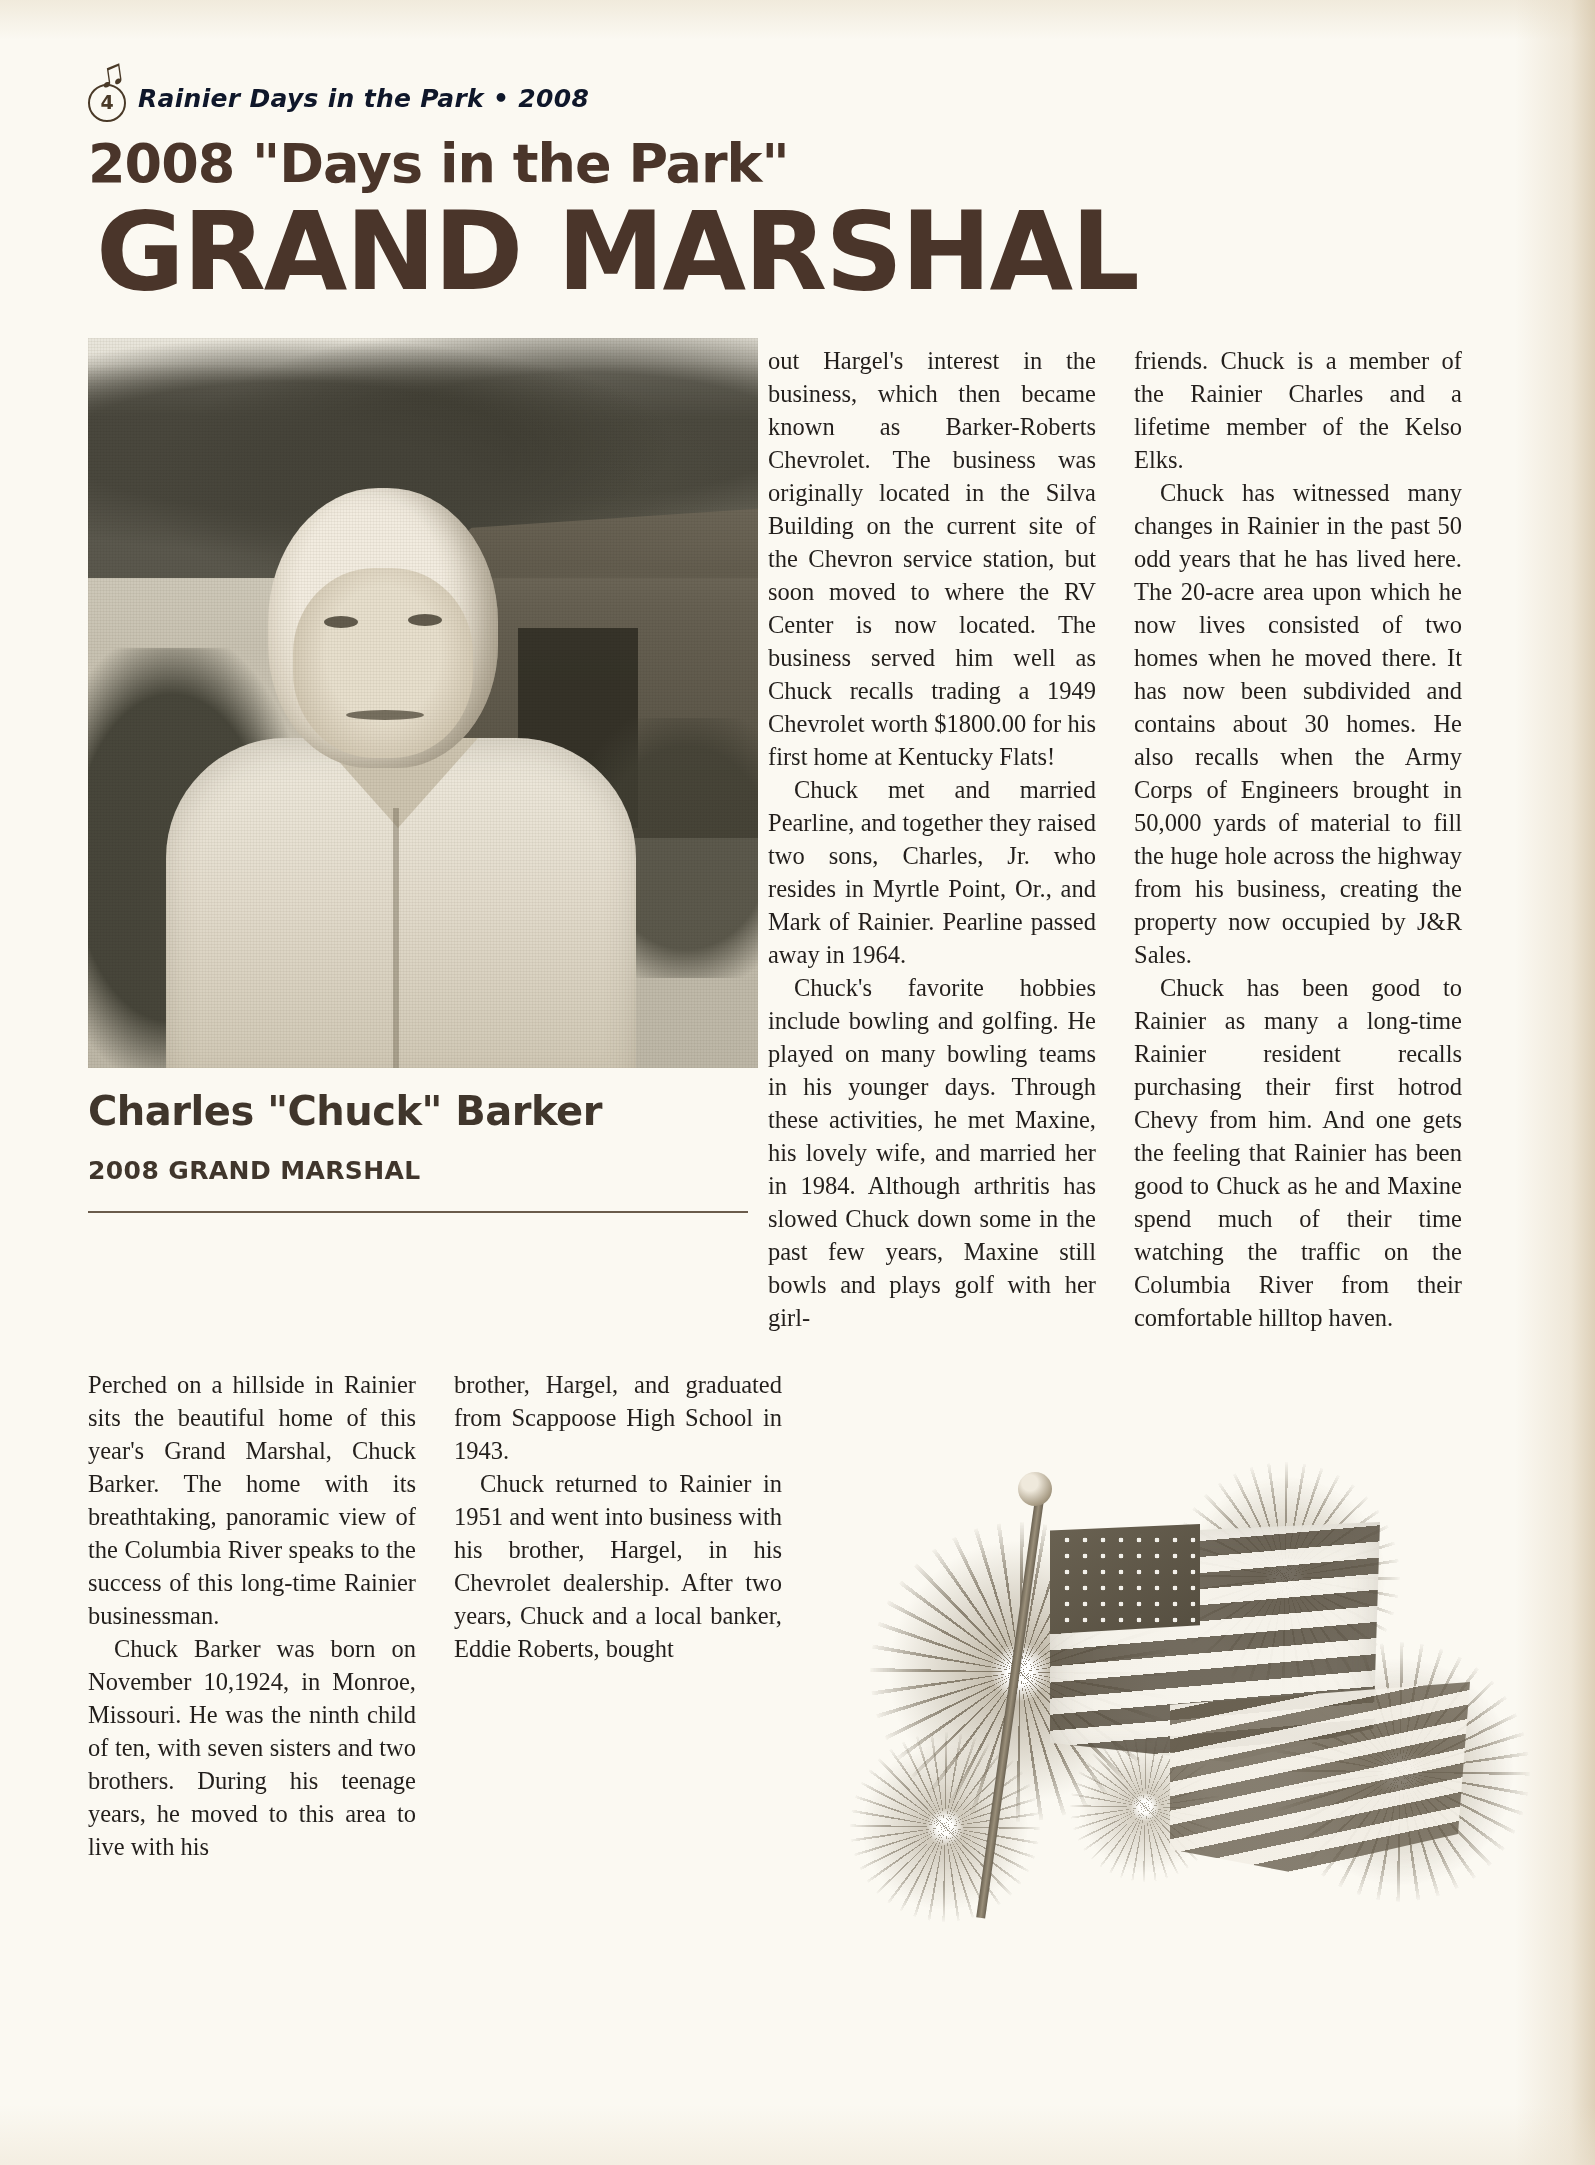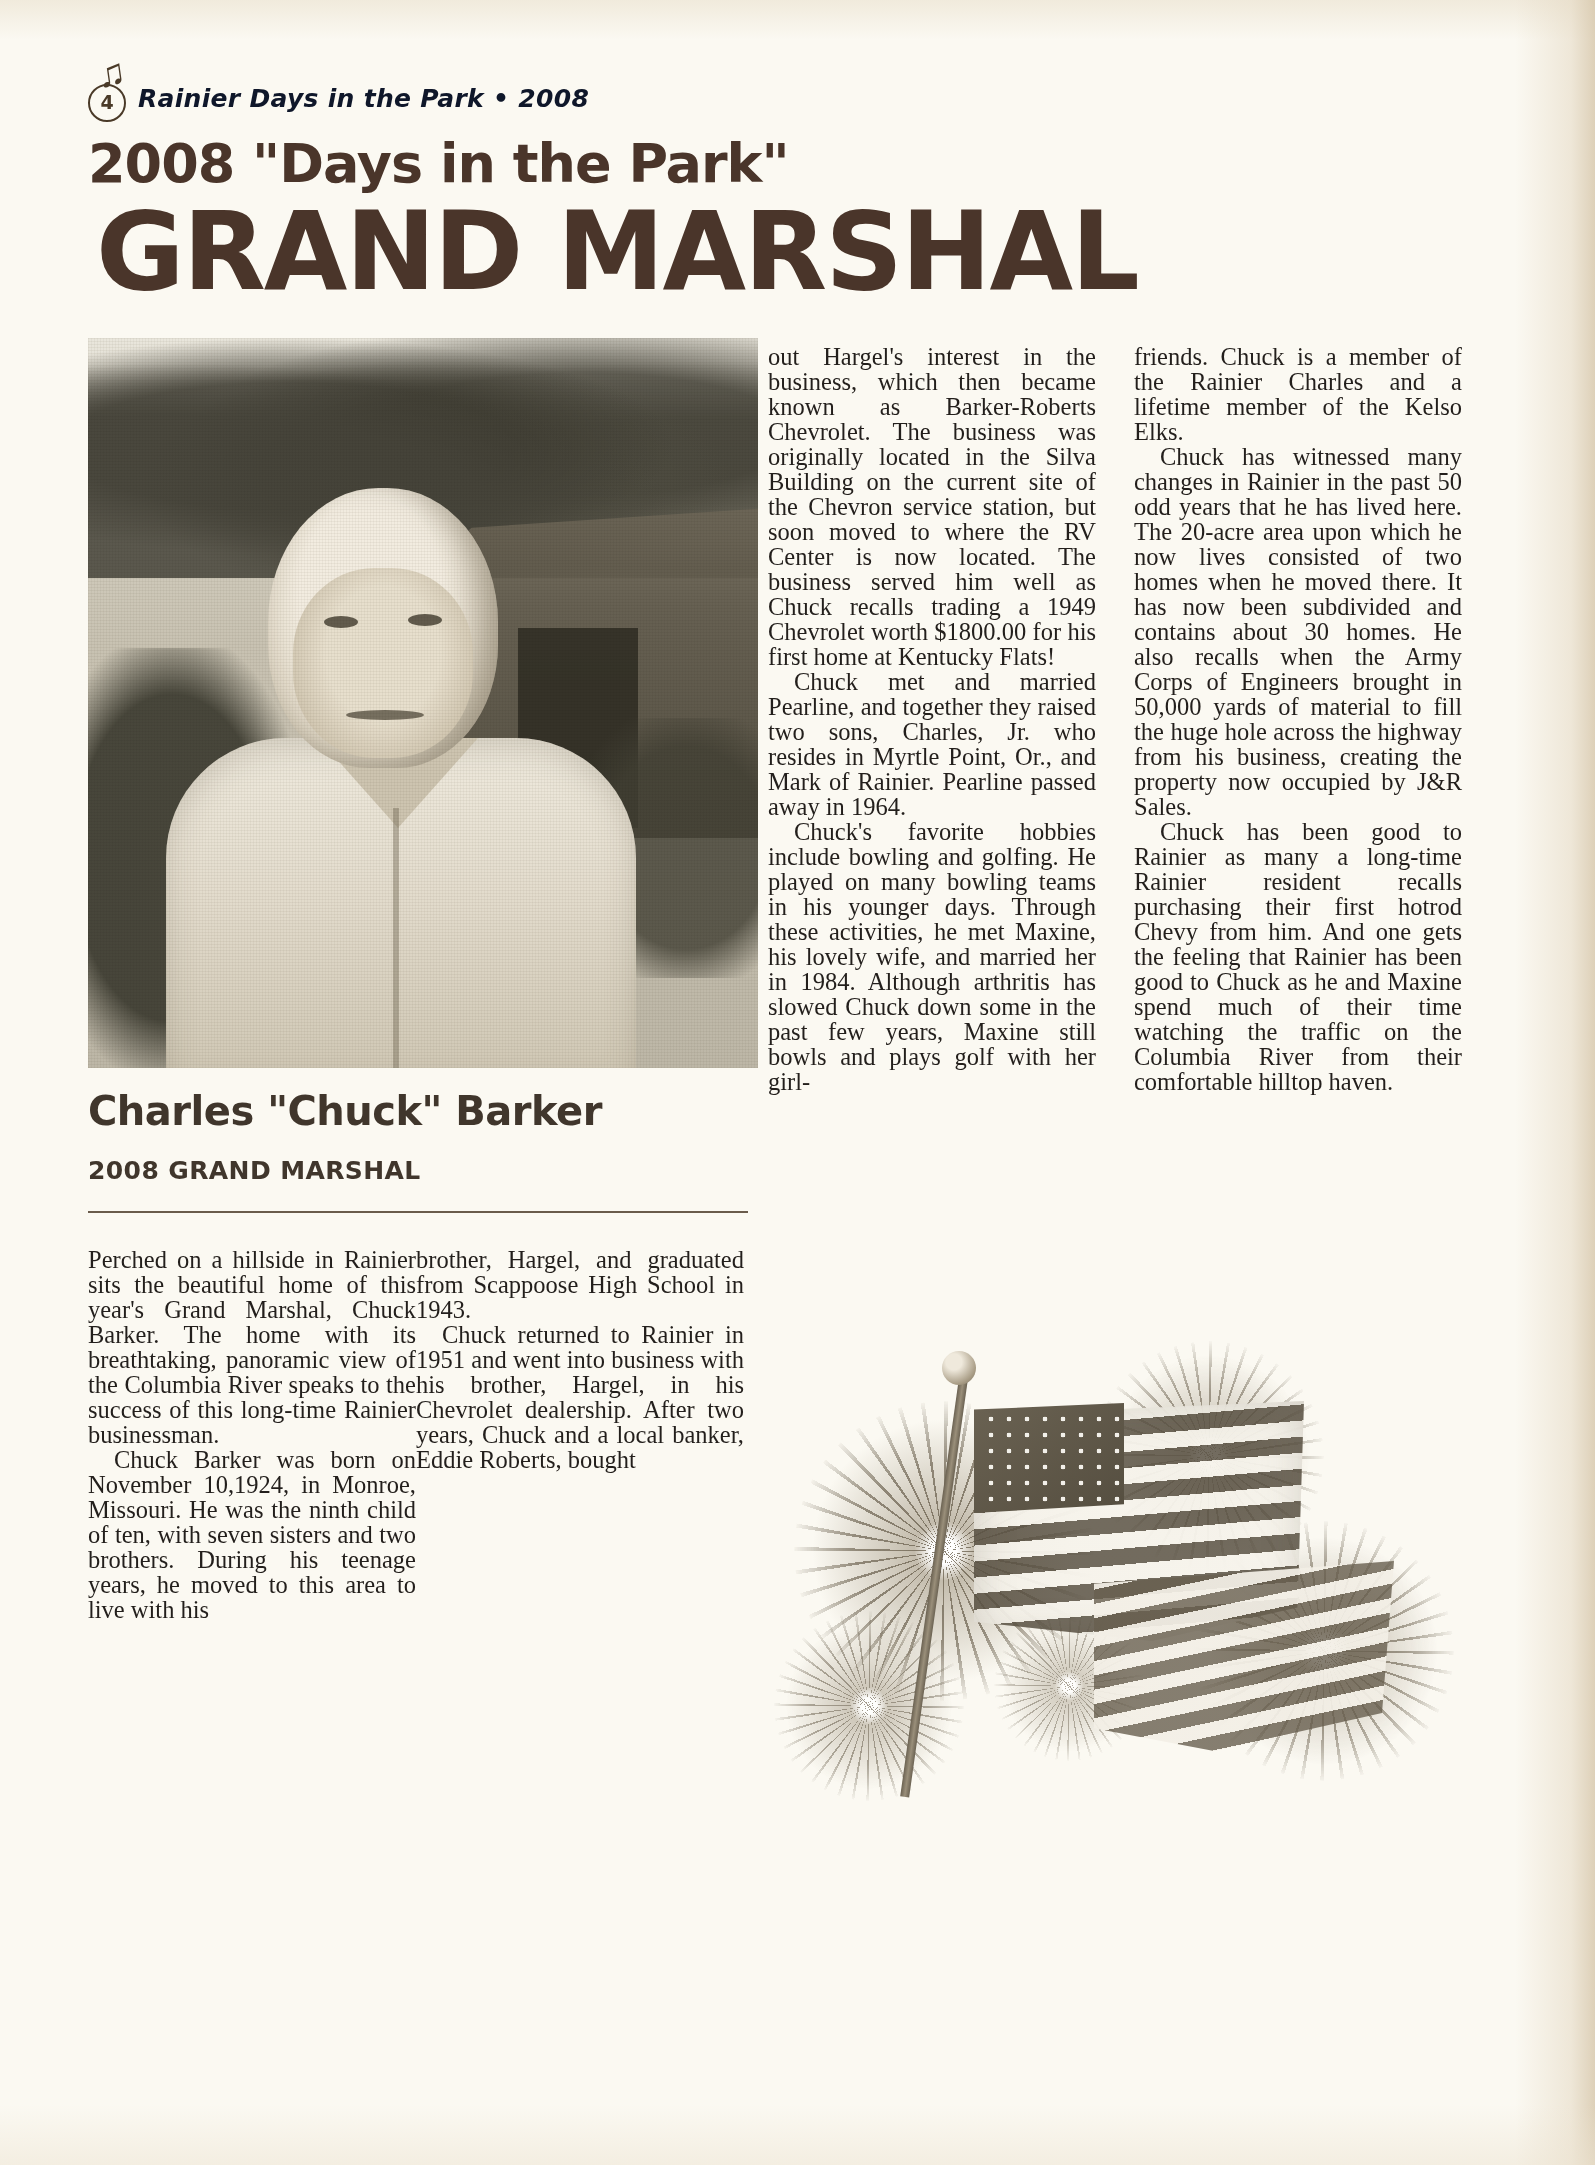--- a/index.html
+++ b/index.html
@@ -226,33 +226,34 @@
     padding-top: 6px;
   }
   .col {
     width: 328px;
     flex: 0 0 328px;
   }
   p.body {
     margin: 0;
     font-family: "Liberation Serif", serif;
     font-size: 24.5px;
-    line-height: 25px;
+    line-height: 33px;
     color: #231f1c;
     text-align: justify;
     text-justify: inter-word;
     hyphens: manual;
   }
   p.body + p.body {
     text-indent: 26px;
   }
 
   
   .lower {
     display: flex;
+    gap: 38px;
     margin-top: 34px;
   }
   .lower .col {
     width: 328px;
     flex: 0 0 328px;
   }
   .art-col {
     width: 694px;
     flex: 0 0 694px;
     position: relative;

